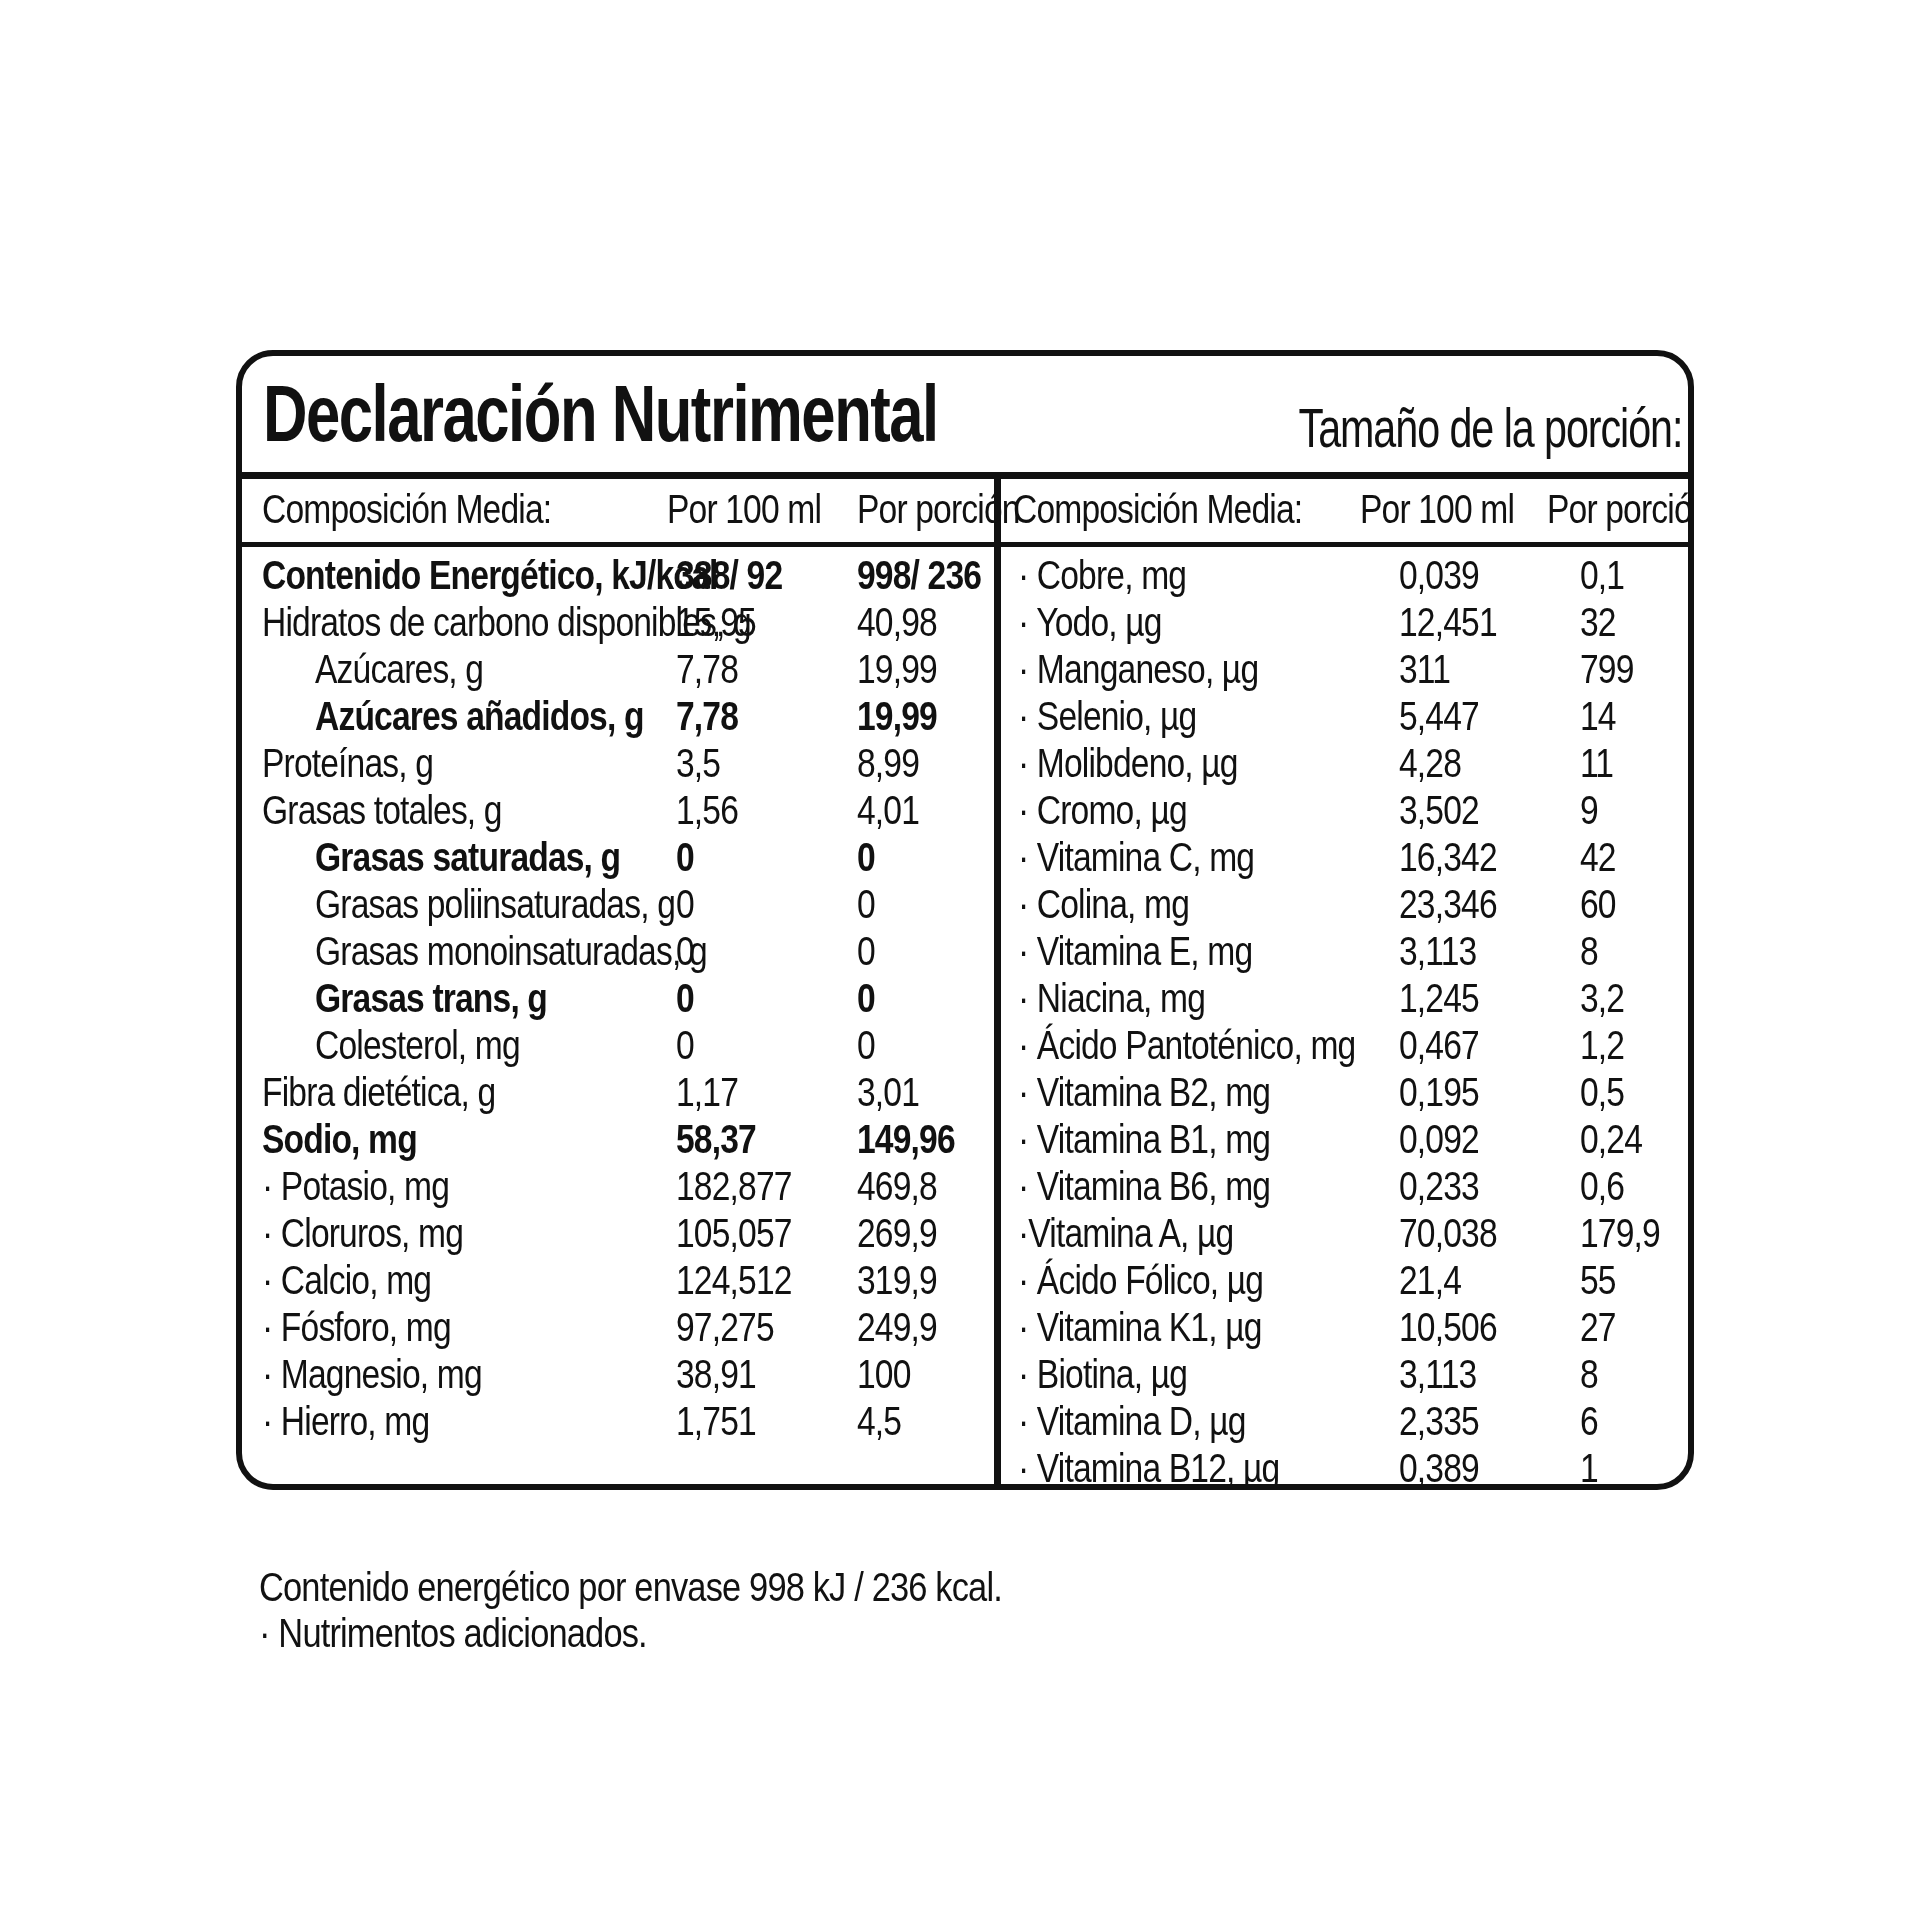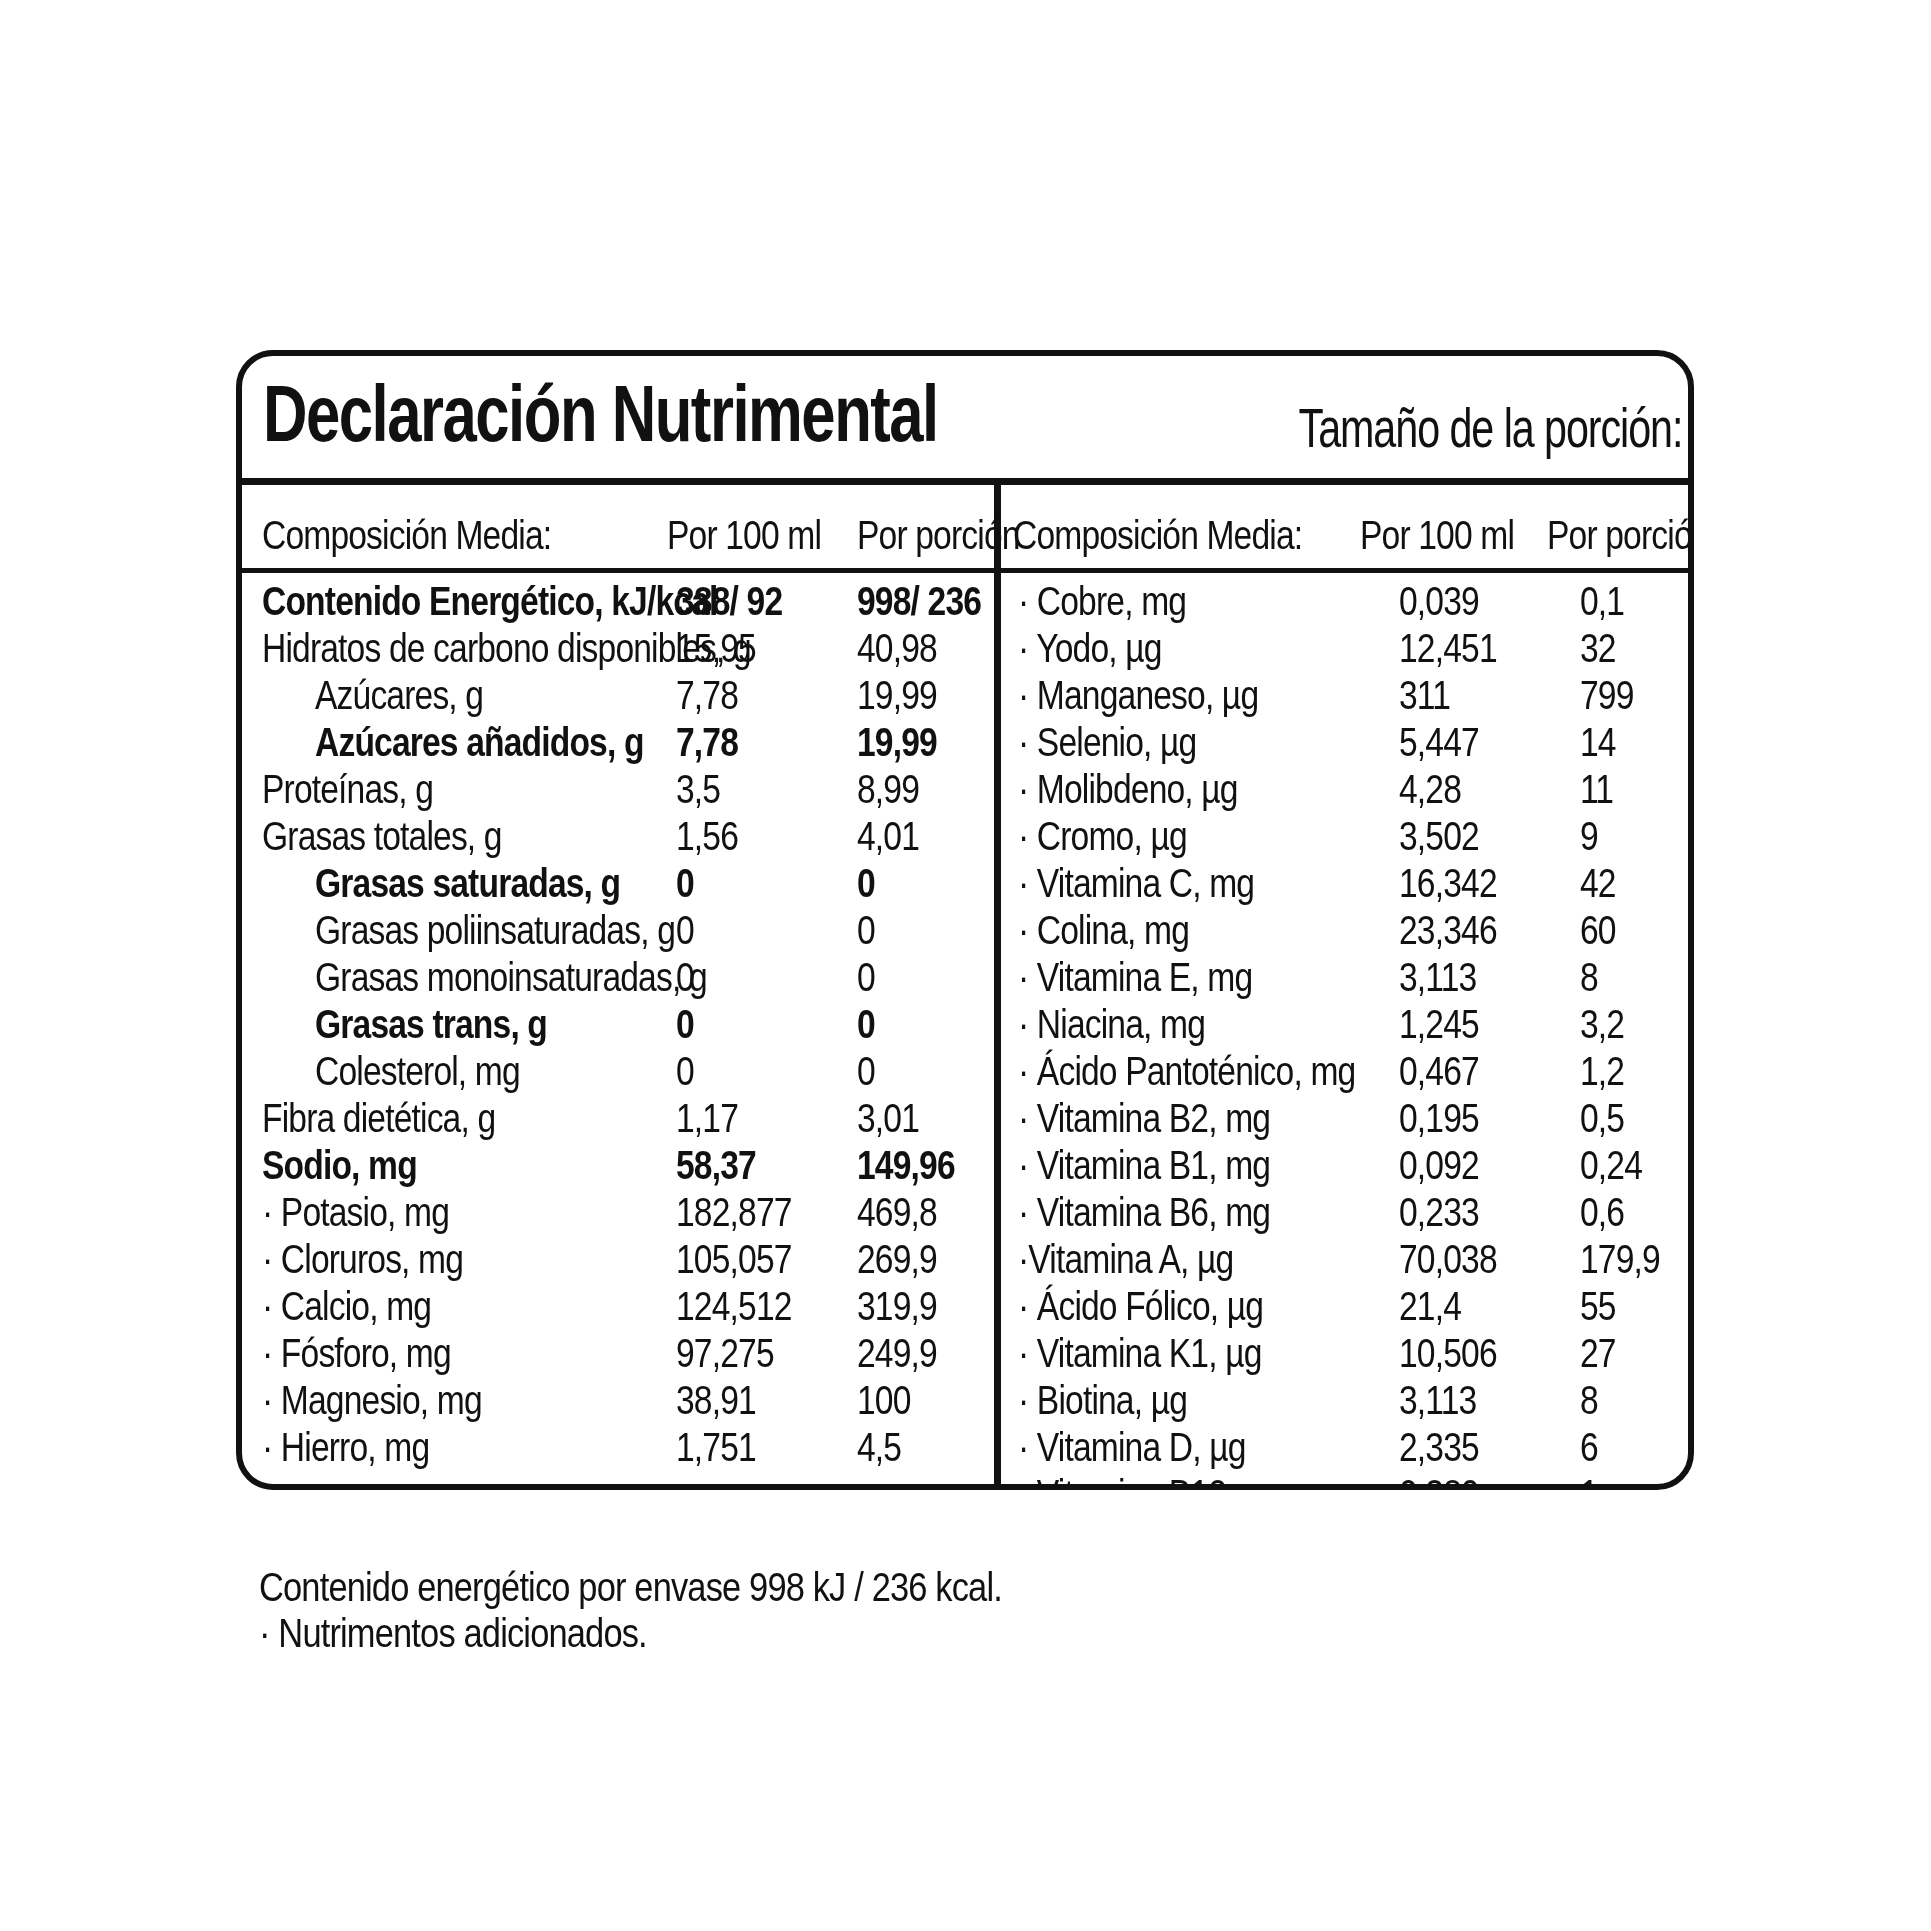--- a/index.html
+++ b/index.html
@@ -9,32 +9,32 @@
     -webkit-font-smoothing:antialiased;
   }
   .panel{
     position:absolute;left:236px;top:350px;width:1446px;height:1128px;
     border:6.8px solid #111;border-radius:37px;background:#fff;overflow:hidden;
     display:flex;flex-direction:column;
   }
   .title-row{
     height:104px;flex:0 0 auto;border-bottom:7.7px solid #111;
     display:flex;justify-content:space-between;align-items:flex-end;
-    padding:0 56px 18px 21px;
+    padding:0 56px 12px 21px;
   }
   .title{
     font-size:79px;font-weight:700;letter-spacing:-1.9px;white-space:nowrap;
     display:inline-block;transform:scaleX(0.78);transform-origin:0 100%;
   }
   .serving{
     font-size:55px;letter-spacing:-1.4px;white-space:nowrap;
     display:inline-block;transform:scaleX(0.75);transform-origin:100% 100%;
   }
   .body-cols{flex:1 1 auto;display:flex;align-items:stretch;}
-  .half{position:relative;margin-top:20px;}
+  .half{position:relative;}
   .half.left{flex:0 0 752px;}
   .vdiv{flex:0 0 6.8px;background:#111;}
   .half.right{flex:1 1 auto;}
   .col-header{
     height:63px;border-bottom:5.8px solid #111;position:relative;font-size:40px;
   }
   .ch{
     position:absolute;top:0;line-height:60px;white-space:nowrap;
     letter-spacing:-1px;transform:scaleX(0.84);transform-origin:0 50%;
   }

